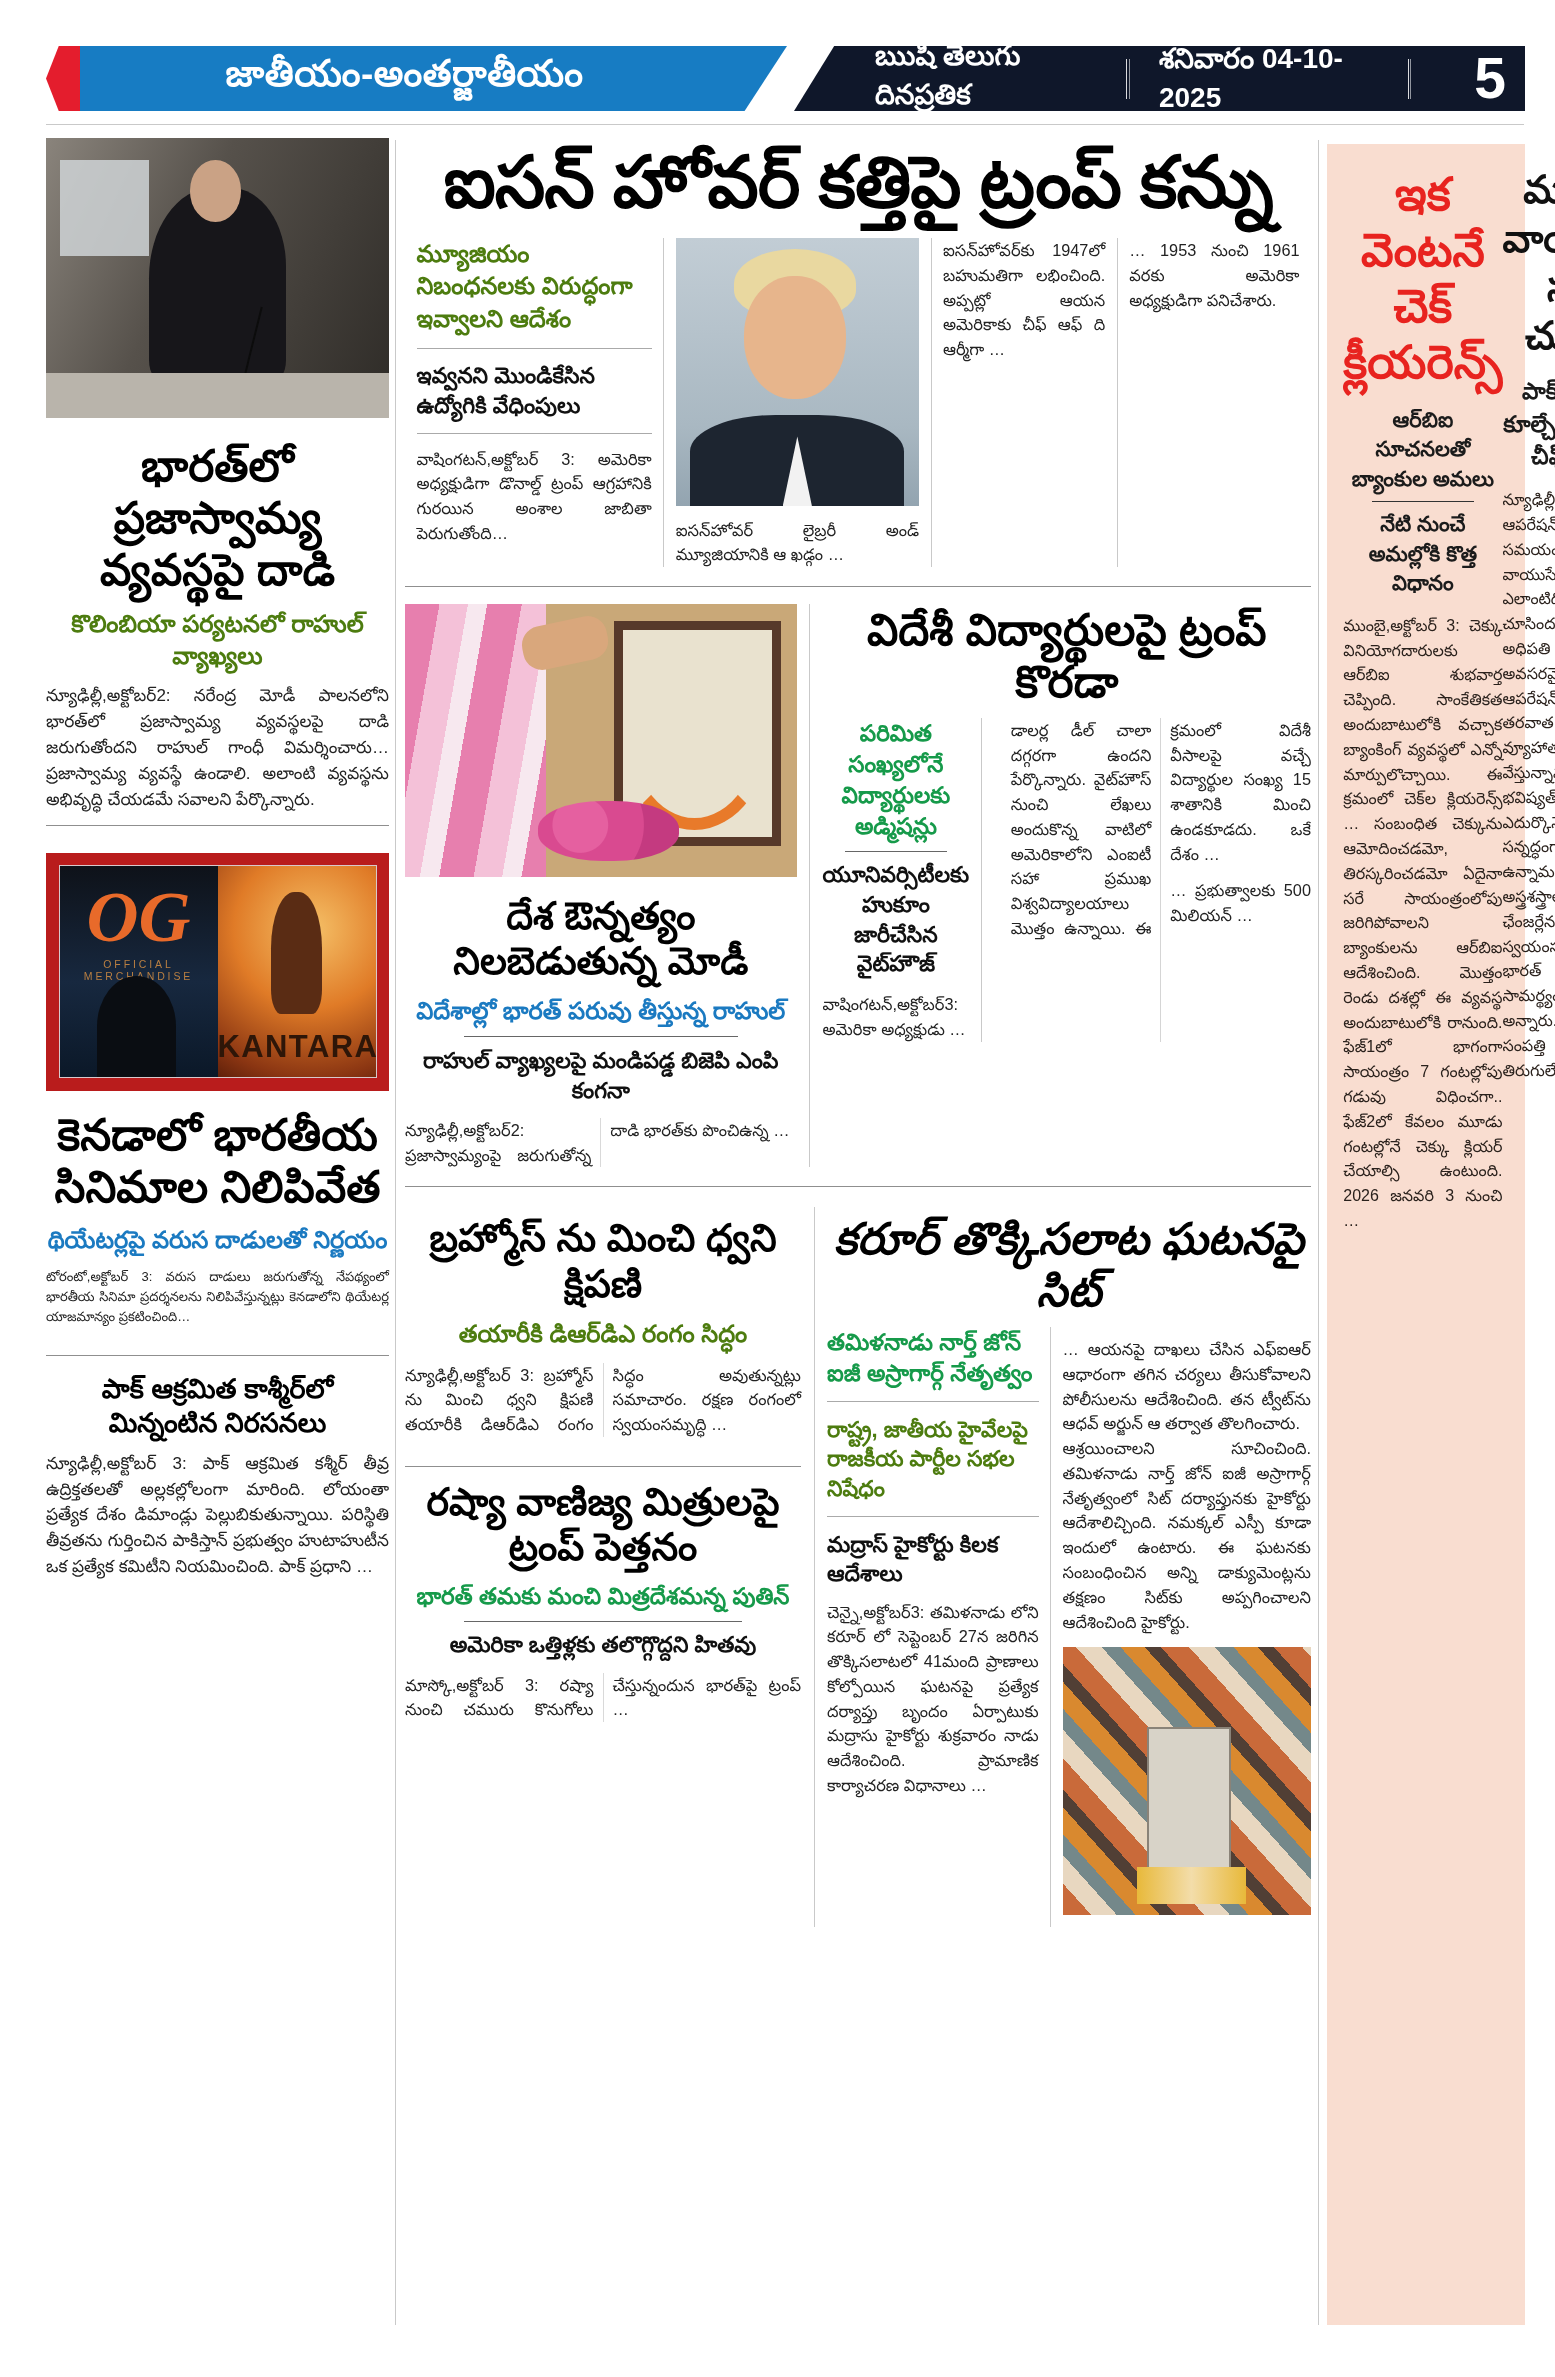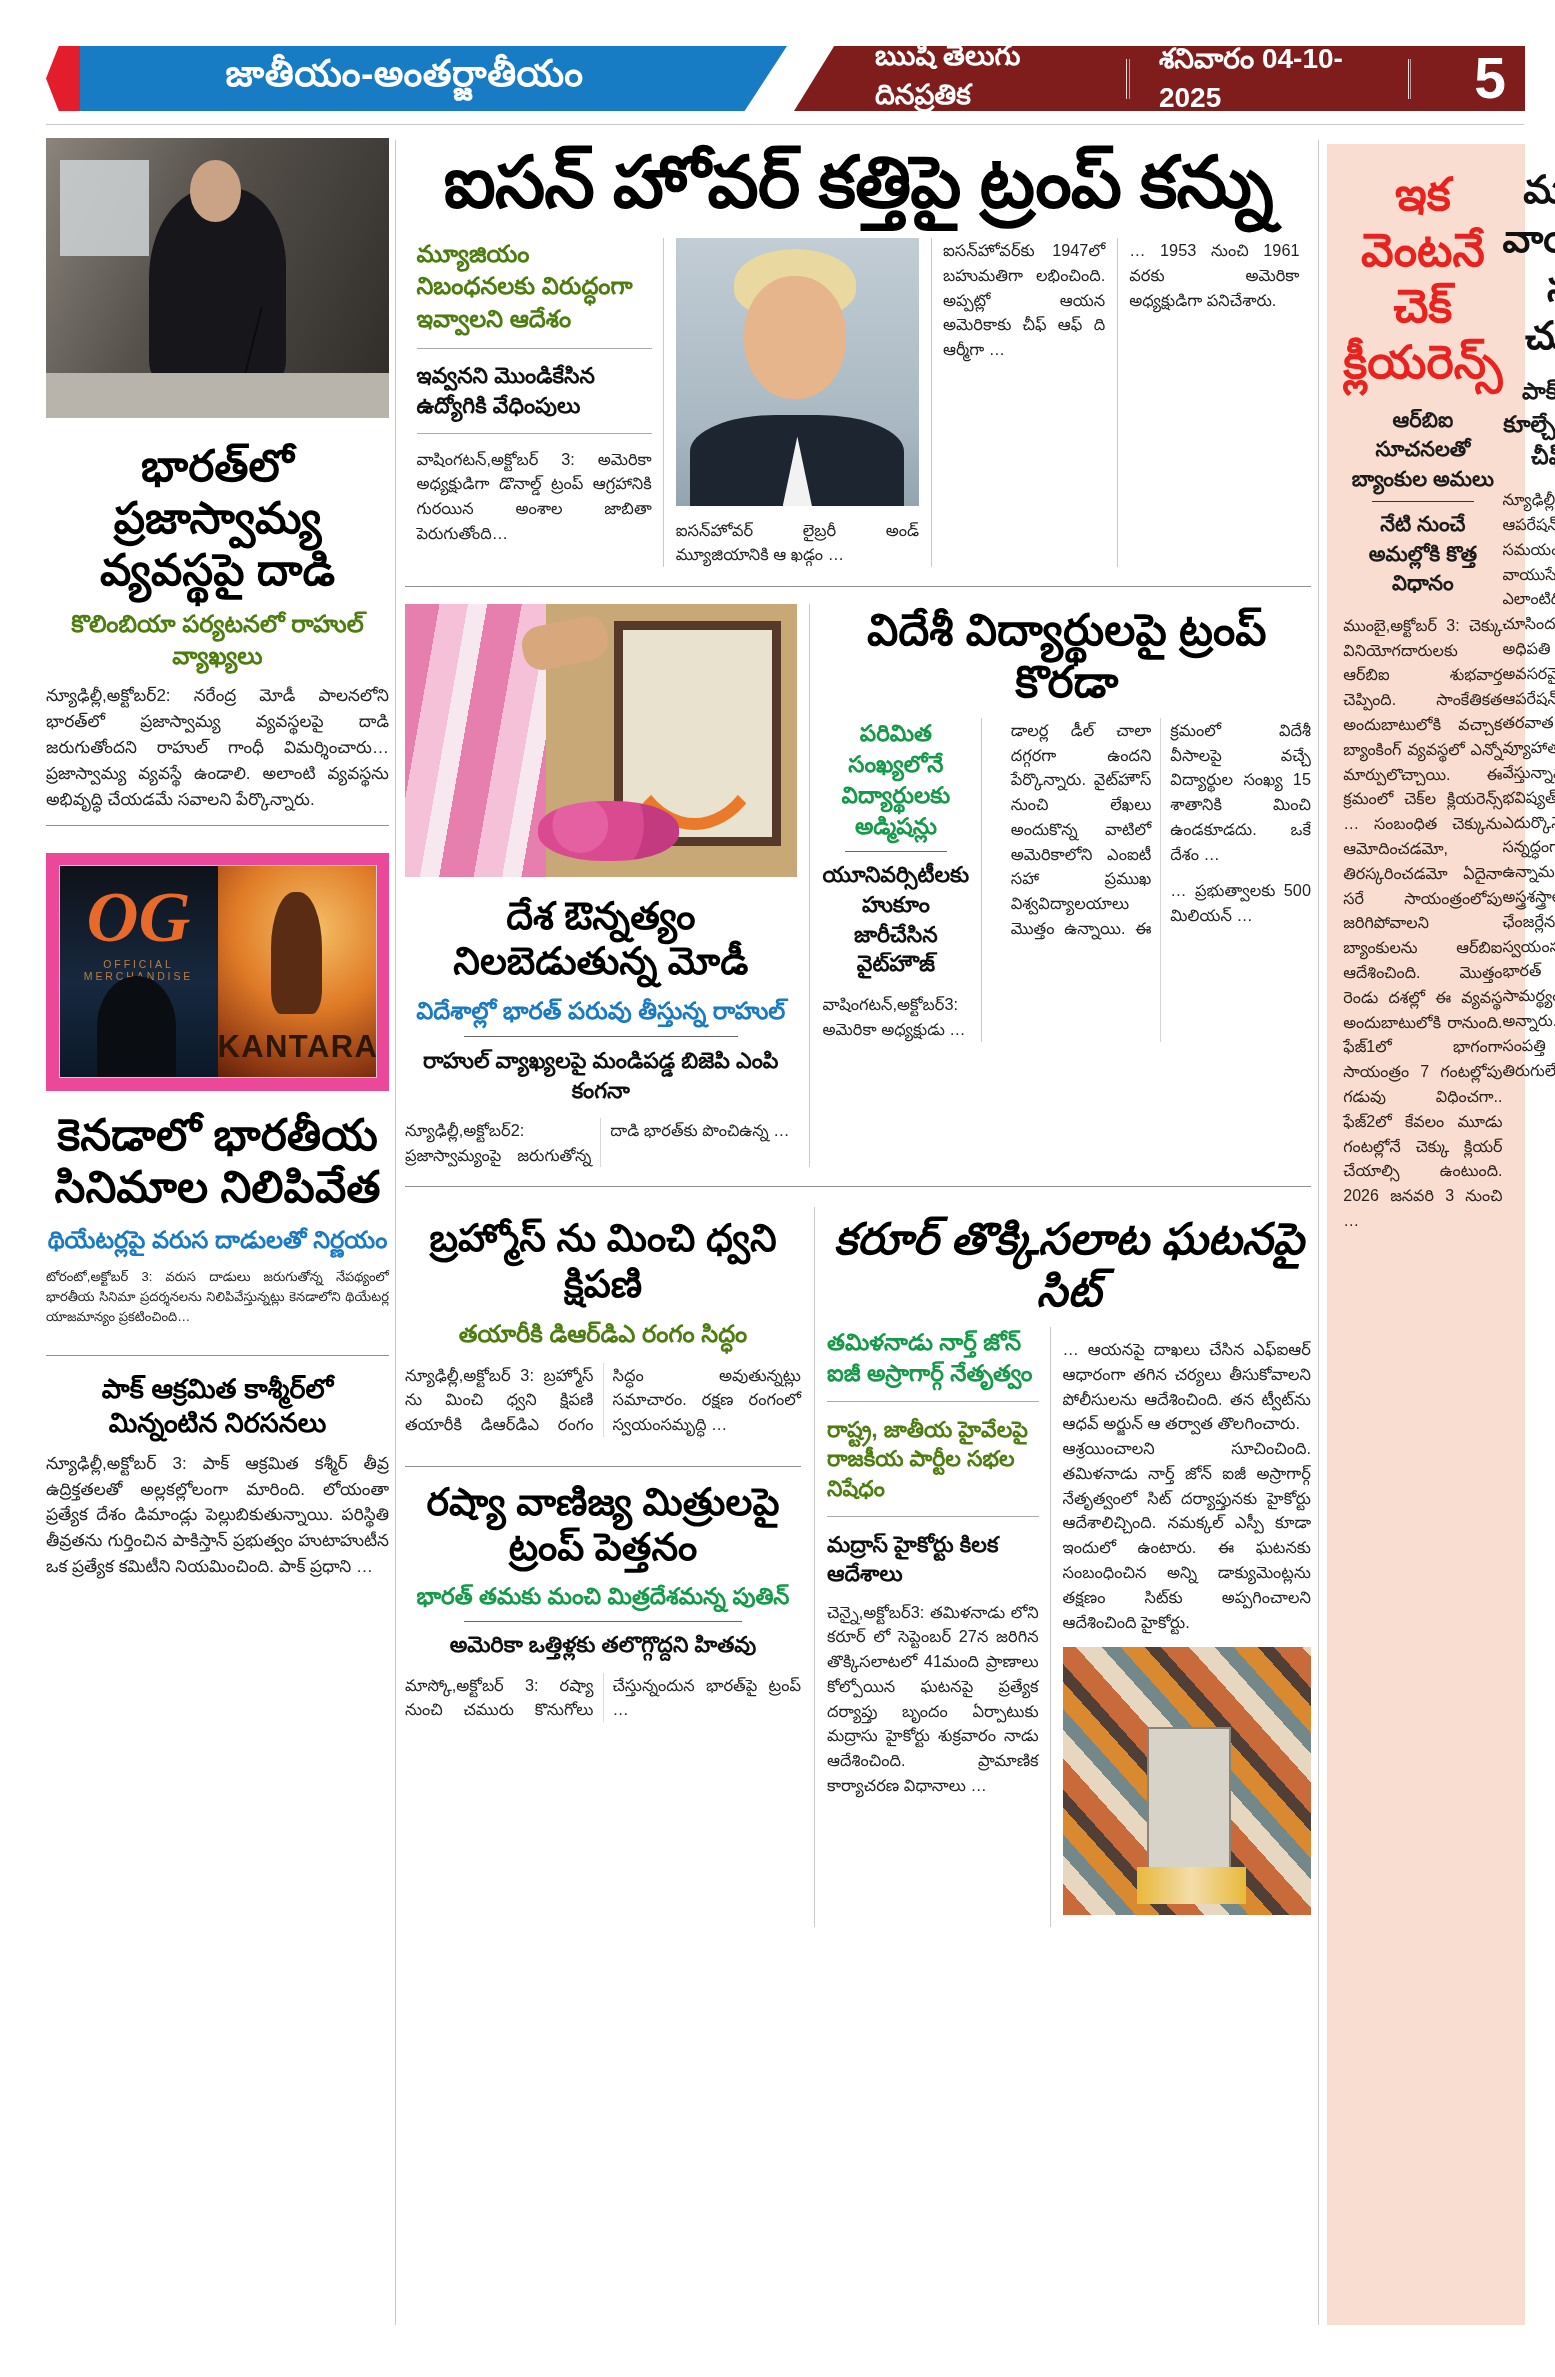--- a/index.html
+++ b/index.html
@@ -6,21 +6,21 @@
   #page{position:relative;width:1555px;height:2377px;background:#fff;
         font-family:"Liberation Sans",sans-serif;color:#1a1a1a;overflow:hidden;}
 
   
   .masthead{position:absolute;left:46px;top:46px;width:1478px;height:65px;}
   .ribbon-red{position:absolute;left:0;top:0;width:58px;height:65px;background:#e41d2d;
               clip-path:polygon(22% 0,100% 0,100% 100%,22% 100%,0 50%);}
   .band-blue{position:absolute;left:34px;top:0;width:707px;height:65px;background:#177cc3;
              clip-path:polygon(0 0,100% 0,94% 100%,0 100%);display:flex;align-items:center;justify-content:center;}
   .band-blue .t{color:#fff;font-size:37px;font-weight:bold;letter-spacing:0.5px;padding-right:58px;}
-  .band-orange{position:absolute;left:748px;top:0;width:731px;height:65px;background:#7f1d1d;
+  .band-orange{position:absolute;left:748px;top:0;width:731px;height:65px;background:#0f172a;
              clip-path:polygon(5.5% 0,100% 0,100% 100%,0 100%);display:flex;align-items:center;}
   .band-orange .t{color:#fff;font-weight:bold;}
   .mast-paper{font-size:28px;margin-left:81px;}
   .mast-date{font-size:28px;}
   .mast-page{font-size:57px;line-height:1;margin-left:34px;margin-right:19px;}
   .mast-sep{height:40px;border-left:1.4px solid rgba(255,255,255,.85);border-right:1.4px solid rgba(255,255,255,.55);
             width:1.9px;margin:0 29px;}
   .mast-rule{position:absolute;left:46px;top:124px;width:1478px;border-top:1.9px solid #c9c9c9;}
 
   
@@ -83,21 +83,21 @@
   .two-col{column-count:2;column-gap:19px;column-rule:1px solid #d9d9d9;}
   .karur-split{display:flex;margin-top:9.6px;}
   .karur-split .kc1{width:46%;padding-right:11.5px;}
   .karur-split .kc2{width:54%;border-left:1px solid #c9c9c9;padding-left:11.5px;}
   .photo-rally{height:268px;margin:12.5px 0;
      background:repeating-linear-gradient(48deg,#c96a3a 0 21px,#e8d7c0 21px 40px,#74888a 40px 54px,#d9892f 54px 72px,#513f35 72px 84px);}
   .photo-rally .van{position:absolute;left:34%;top:30%;width:32%;height:54%;background:#d8d3c8;border:2.9px solid #8a8378;}
   .photo-rally .banner{position:absolute;left:30%;bottom:4%;width:44%;height:14%;background:linear-gradient(90deg,#e8b93a,#f3ddaa,#e8b93a);}
 
   
-  .posters{background:#ec4899;padding:12.5px;margin:14.4px 0;}
+  .posters{background:#b91c1c;padding:12.5px;margin:14.4px 0;}
   .posters .inner{display:flex;height:211px;border:1.9px solid #d8c9cc;}
   .poster-og{width:50%;background:linear-gradient(180deg,#0e1219 0%,#17283f 55%,#0b1828 100%);position:relative;}
   .poster-og .og{color:#e86a2a;font-family:"Liberation Serif",serif;font-style:italic;font-weight:bold;
                  font-size:72px;text-align:center;line-height:1;margin-top:14.4px;}
   .poster-og .sub{color:#b97f42;font-size:10.5px;letter-spacing:2.9px;text-align:center;margin-top:4.8px;}
   .poster-og .man{position:absolute;left:24%;bottom:0;width:50%;height:48%;background:#0a0d12;border-radius:50% 50% 0 0;}
   .poster-kantara{width:50%;background:radial-gradient(circle at 60% 30%,#f5c067 0%,#e07b27 45%,#8a3512 85%,#5f200a 100%);position:relative;}
   .poster-kantara .fig{position:absolute;left:34%;top:12%;width:32%;height:58%;background:#5a2c14;border-radius:46% 46% 20% 20%;}
   .poster-kantara .kt{position:absolute;left:0;bottom:12.5px;width:100%;text-align:center;color:#2e1608;
                       font-weight:900;font-size:31px;letter-spacing:1.4px;}

